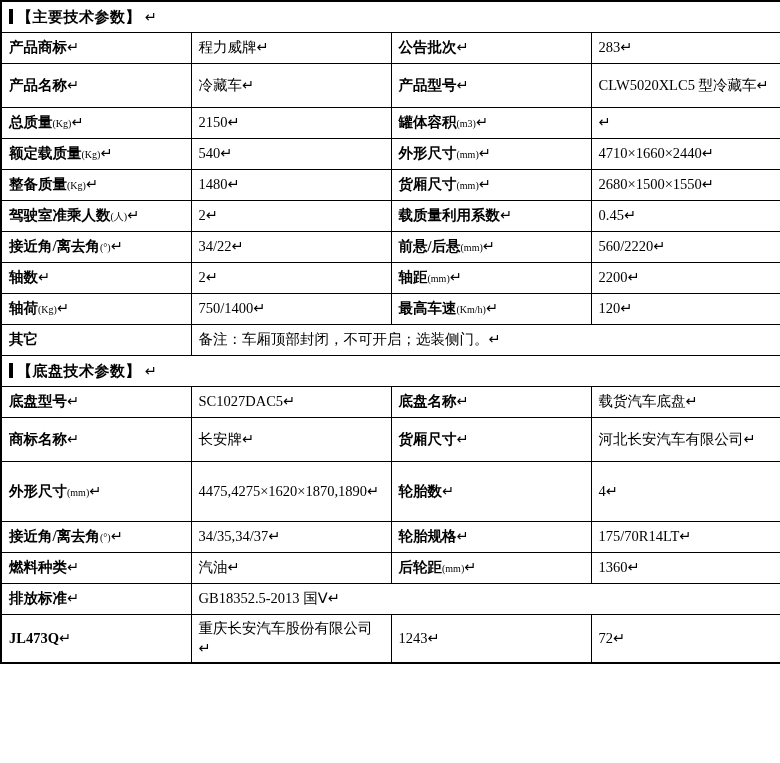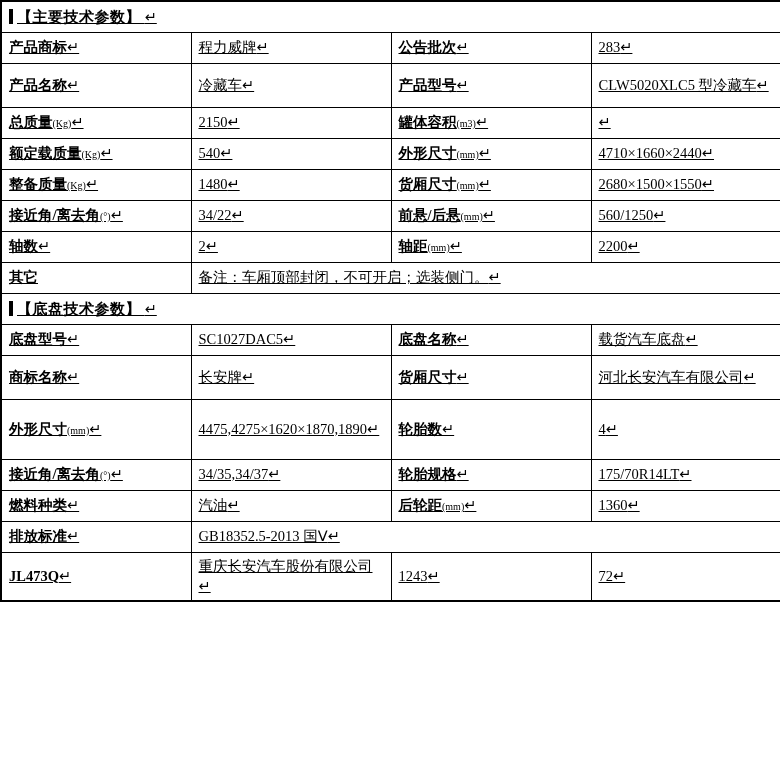--- a/index.html
+++ b/index.html
@@ -12,21 +12,20 @@
     height: 763px;
     font-family: "Liberation Serif", "DejaVu Serif", serif;
     color: #000;
     overflow: hidden;
   }
   .page {
     position: relative;
     width: 780px;
     height: 763px;
     box-sizing: border-box;
-    text-decoration: underline;
   }
   table.doc {
     border-collapse: collapse;
     table-layout: fixed;
     width: 780px;
     border: 2px solid #000;
   }
   table.doc td {
     border: 1px solid #000;
     padding: 4px 6px 4px 7px;
@@ -130,35 +129,47 @@
       </tr>
 
       <tr>
         <td><span class="label">整备质量</span><span class="sub">(Kg)</span><span class="pilcrow">↵</span></td>
         <td><span class="val">1480</span><span class="pilcrow">↵</span></td>
         <td><span class="label">货厢尺寸</span><span class="sub">(mm)</span><span class="pilcrow">↵</span></td>
         <td><span class="val">2680×1500×1550</span><span class="pilcrow">↵</span></td>
       </tr>
 
 
+      <tr>
+        <td><span class="label">驾驶室准乘人数</span><span class="sub">(人)</span><span class="pilcrow">↵</span></td>
+        <td><span class="val">2</span><span class="pilcrow">↵</span></td>
+        <td><span class="label">载质量利用系数</span><span class="sub"></span><span class="pilcrow">↵</span></td>
+        <td><span class="val">0.45</span><span class="pilcrow">↵</span></td>
+      </tr>
 
       <tr>
         <td><span class="label">接近角/离去角</span><span class="sub">(°)</span><span class="pilcrow">↵</span></td>
         <td><span class="val">34/22</span><span class="pilcrow">↵</span></td>
         <td><span class="label">前悬/后悬</span><span class="sub">(mm)</span><span class="pilcrow">↵</span></td>
-        <td><span class="val">560/1250</span><span class="pilcrow">↵</span></td>
+        <td><span class="val">560/2220</span><span class="pilcrow">↵</span></td>
       </tr>
 
       <tr>
         <td><span class="label">轴数</span><span class="sub"></span><span class="pilcrow">↵</span></td>
         <td><span class="val">2</span><span class="pilcrow">↵</span></td>
         <td><span class="label">轴距</span><span class="sub">(mm)</span><span class="pilcrow">↵</span></td>
         <td><span class="val">2200</span><span class="pilcrow">↵</span></td>
       </tr>
 
+      <tr>
+        <td><span class="label">轴荷</span><span class="sub">(Kg)</span><span class="pilcrow">↵</span></td>
+        <td><span class="val">750/1400</span><span class="pilcrow">↵</span></td>
+        <td><span class="label">最高车速</span><span class="sub">(Km/h)</span><span class="pilcrow">↵</span></td>
+        <td><span class="val">120</span><span class="pilcrow">↵</span></td>
+      </tr>
 
       <tr>
         <td><span class="label">其它</span></td>
         <td colspan="3"><span class="val">备注：车厢顶部封闭，不可开启；选装侧门。</span><span class="pilcrow">↵</span></td>
       </tr>
 
       <tr class="section-row">
         <td colspan="4">
           <span class="bar"></span><span class="section-title">【底盘技术参数】</span>
           <span class="pilcrow">↵</span>

